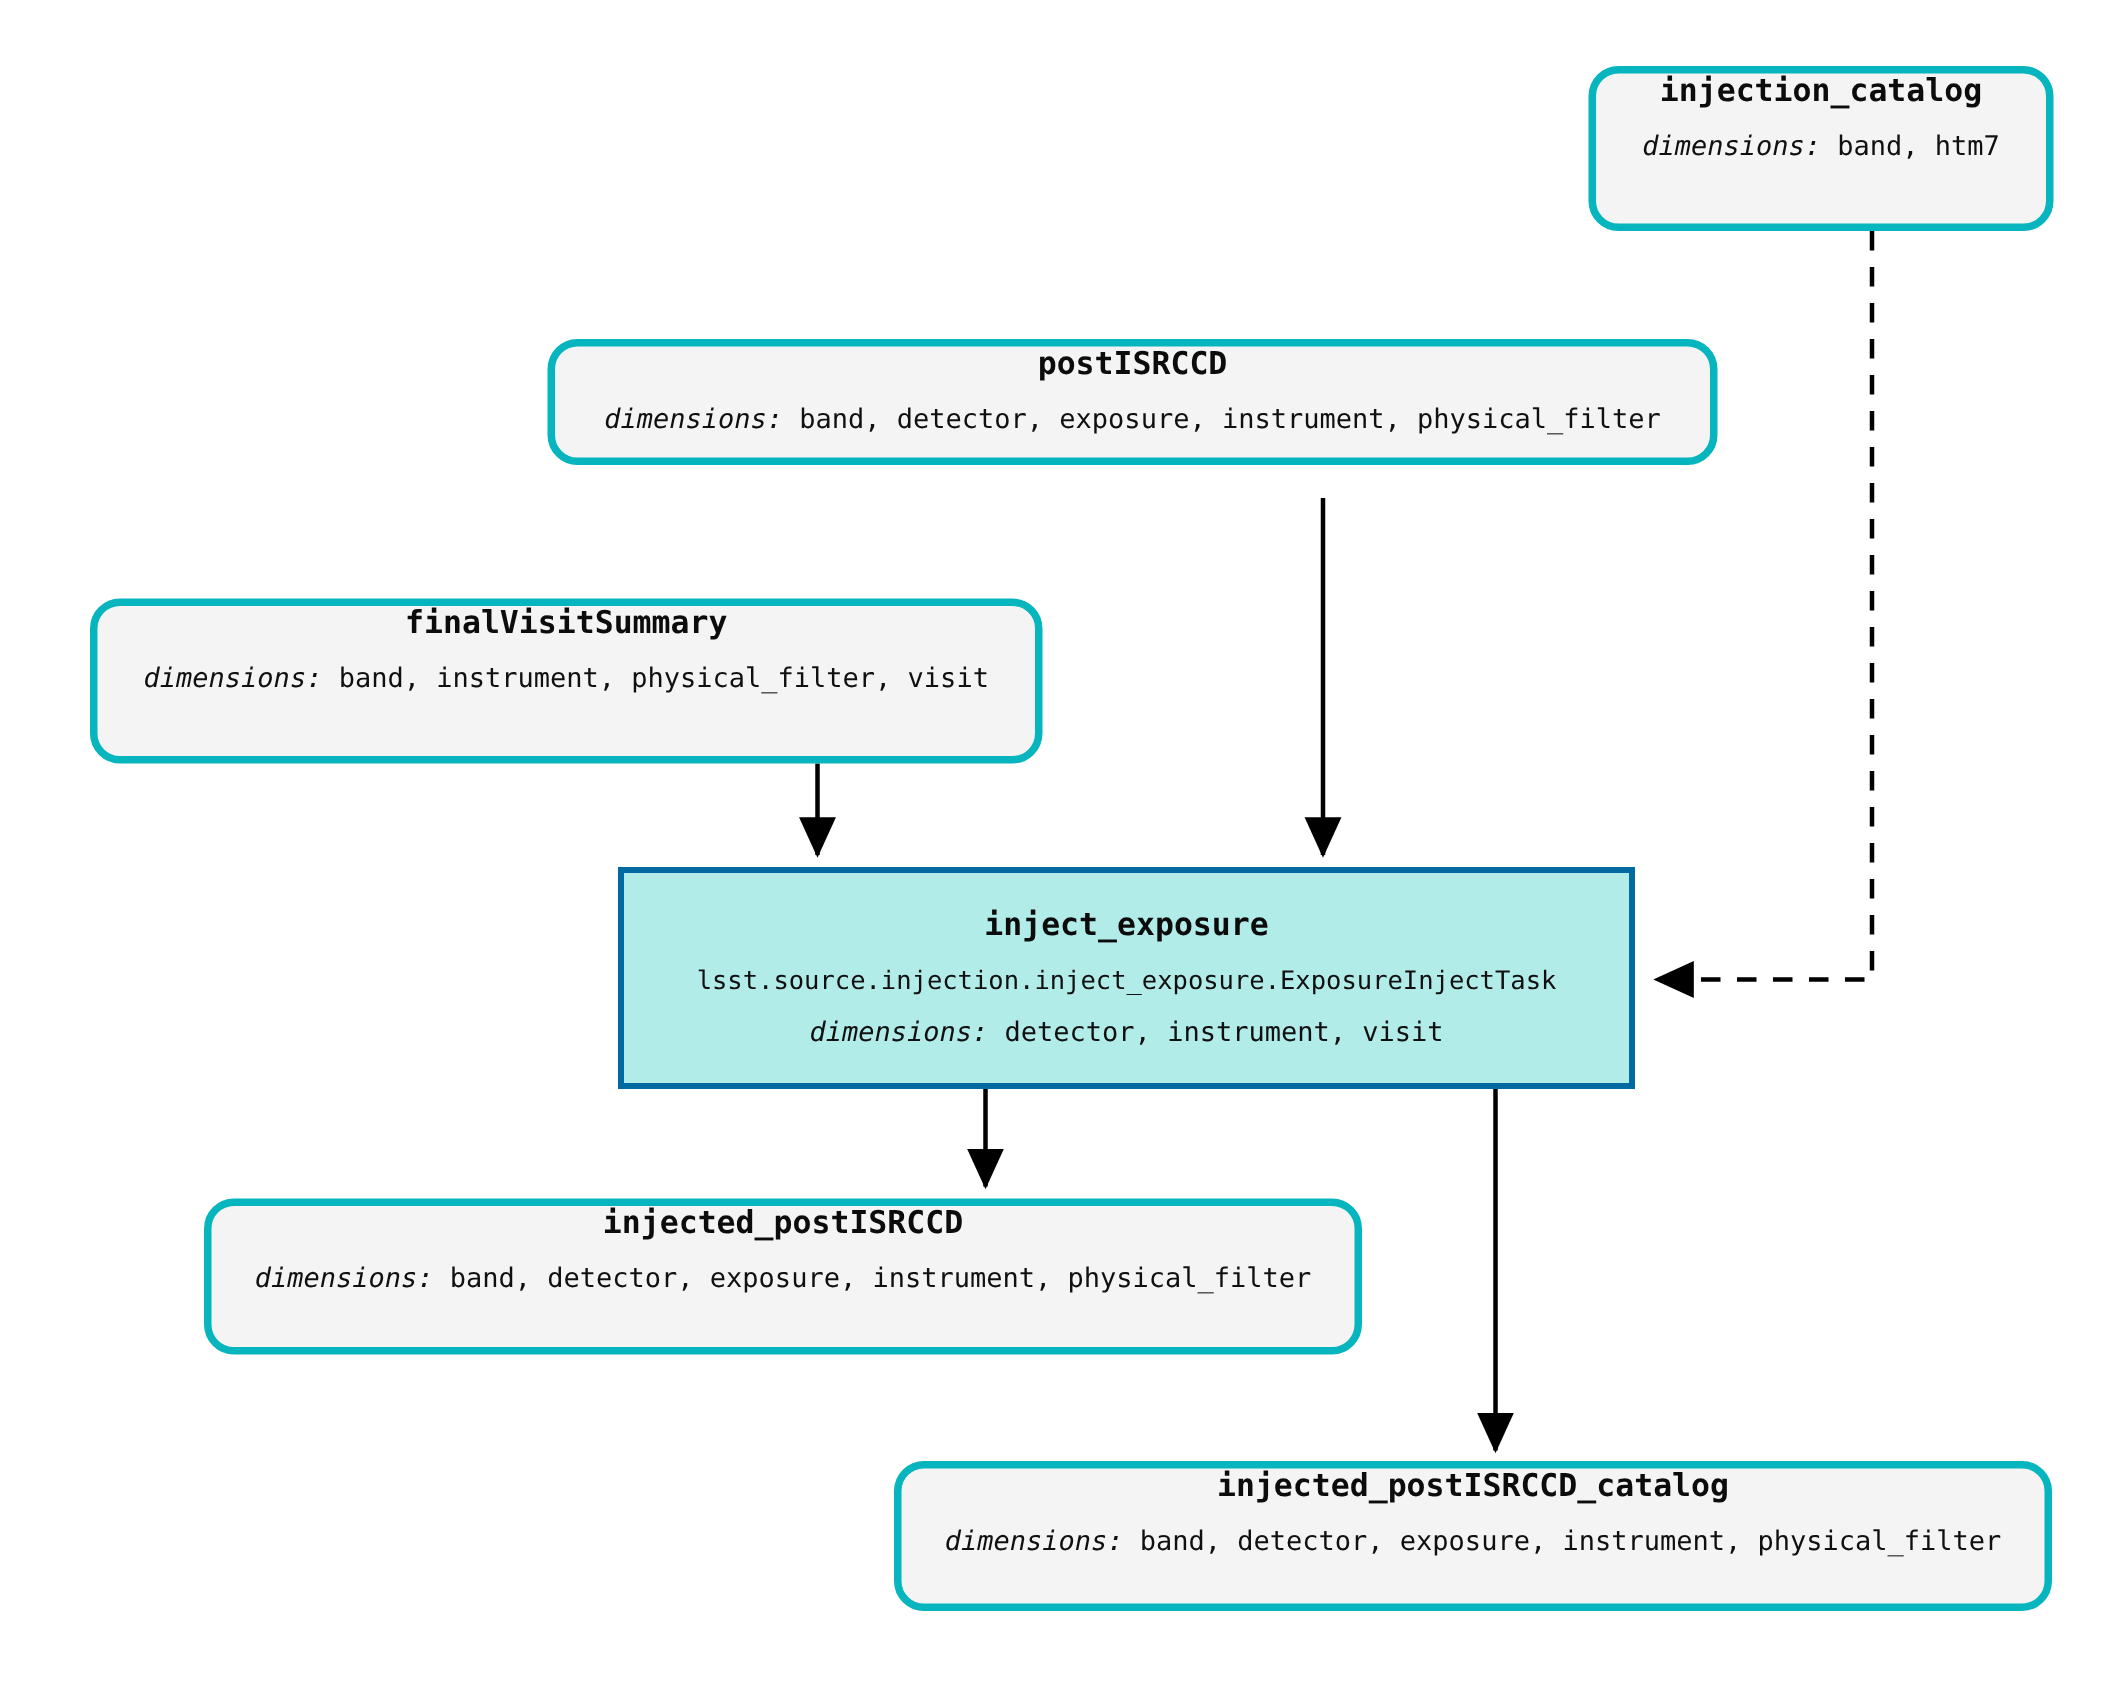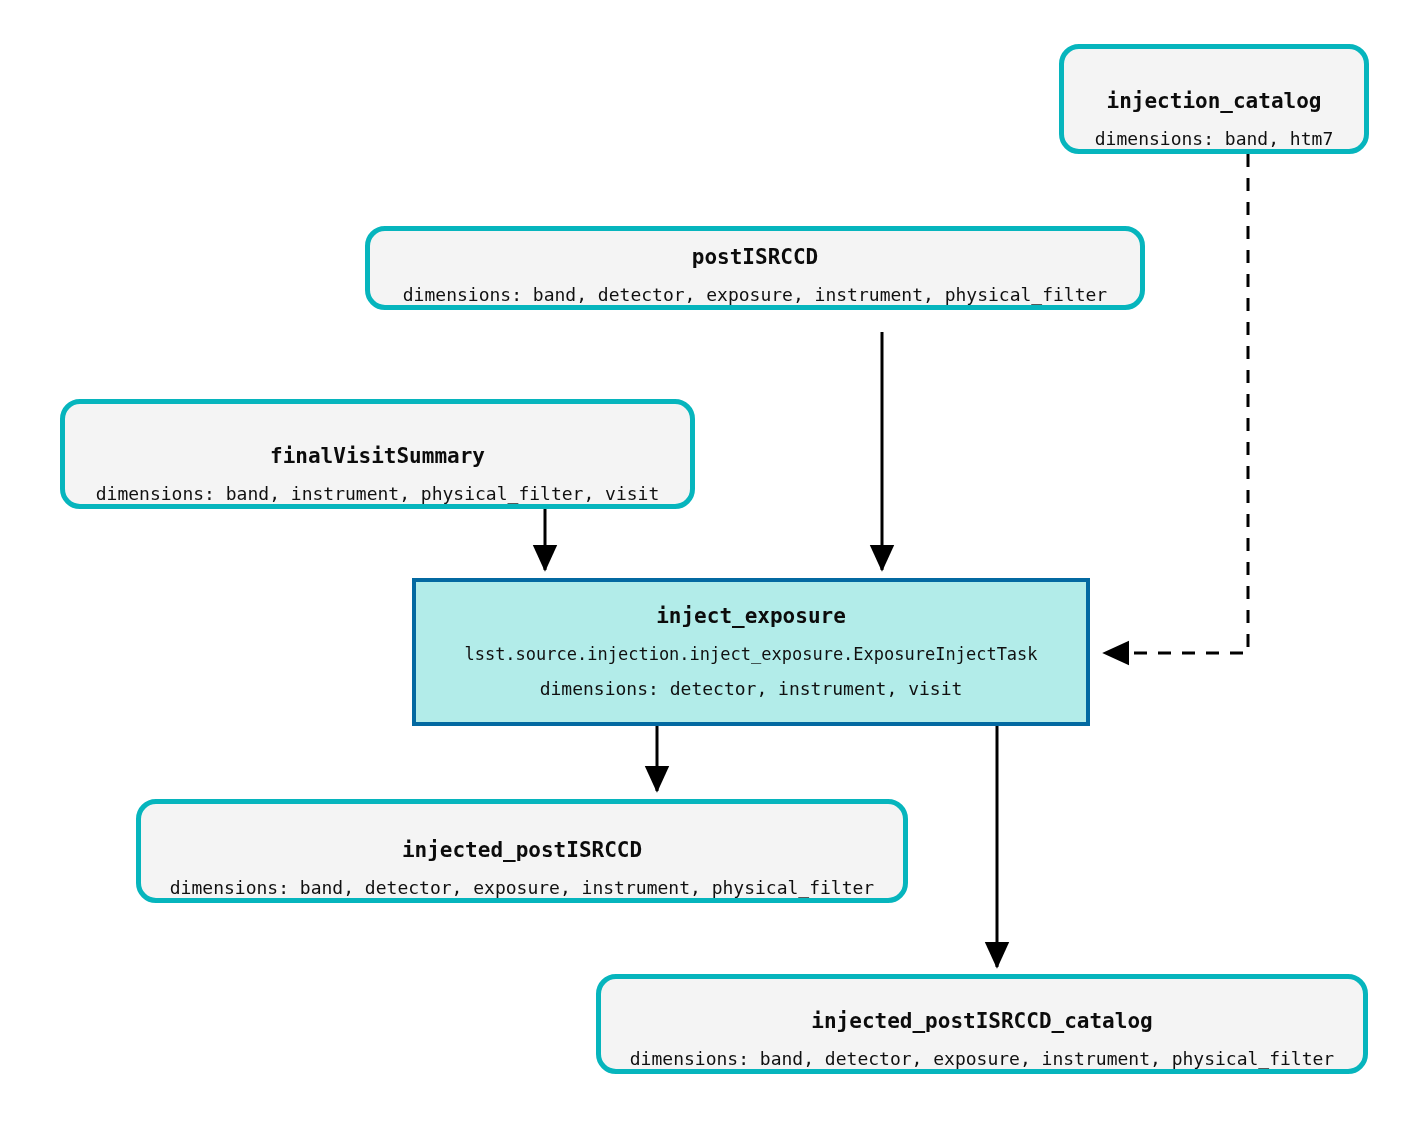--- a/index.html
+++ b/index.html
@@ -31,21 +31,21 @@
     pointer-events: none;
   }
 
   
   .node {
     position: absolute;
     box-sizing: border-box;
     display: flex;
     flex-direction: column;
     align-items: center;
-    justify-content: flex-end;
+    justify-content: flex-start;
     text-align: center;
   }
 
   .node.dataset {
     background: #f4f4f4;
     border: 5px solid #06b5bd;
     border-radius: 20px;
   }
 
   .node.task {
@@ -71,20 +71,21 @@
   }
 
   .node-dims {
     font-size: 18px;
     color: #101010;
     white-space: nowrap;
     line-height: 1.1;
   }
 
   .dims-label {
+    font-style: italic;
   }
 
   
   #node-injection-catalog {
     left: 1059px; top: 44px; width: 310px; height: 110px;
   }
   #node-injection-catalog .node-title { font-size: 21px; }
   #node-injection-catalog .node-dims  { font-size: 18px; margin-top: 16px; }
 
   #node-postisrccd {

